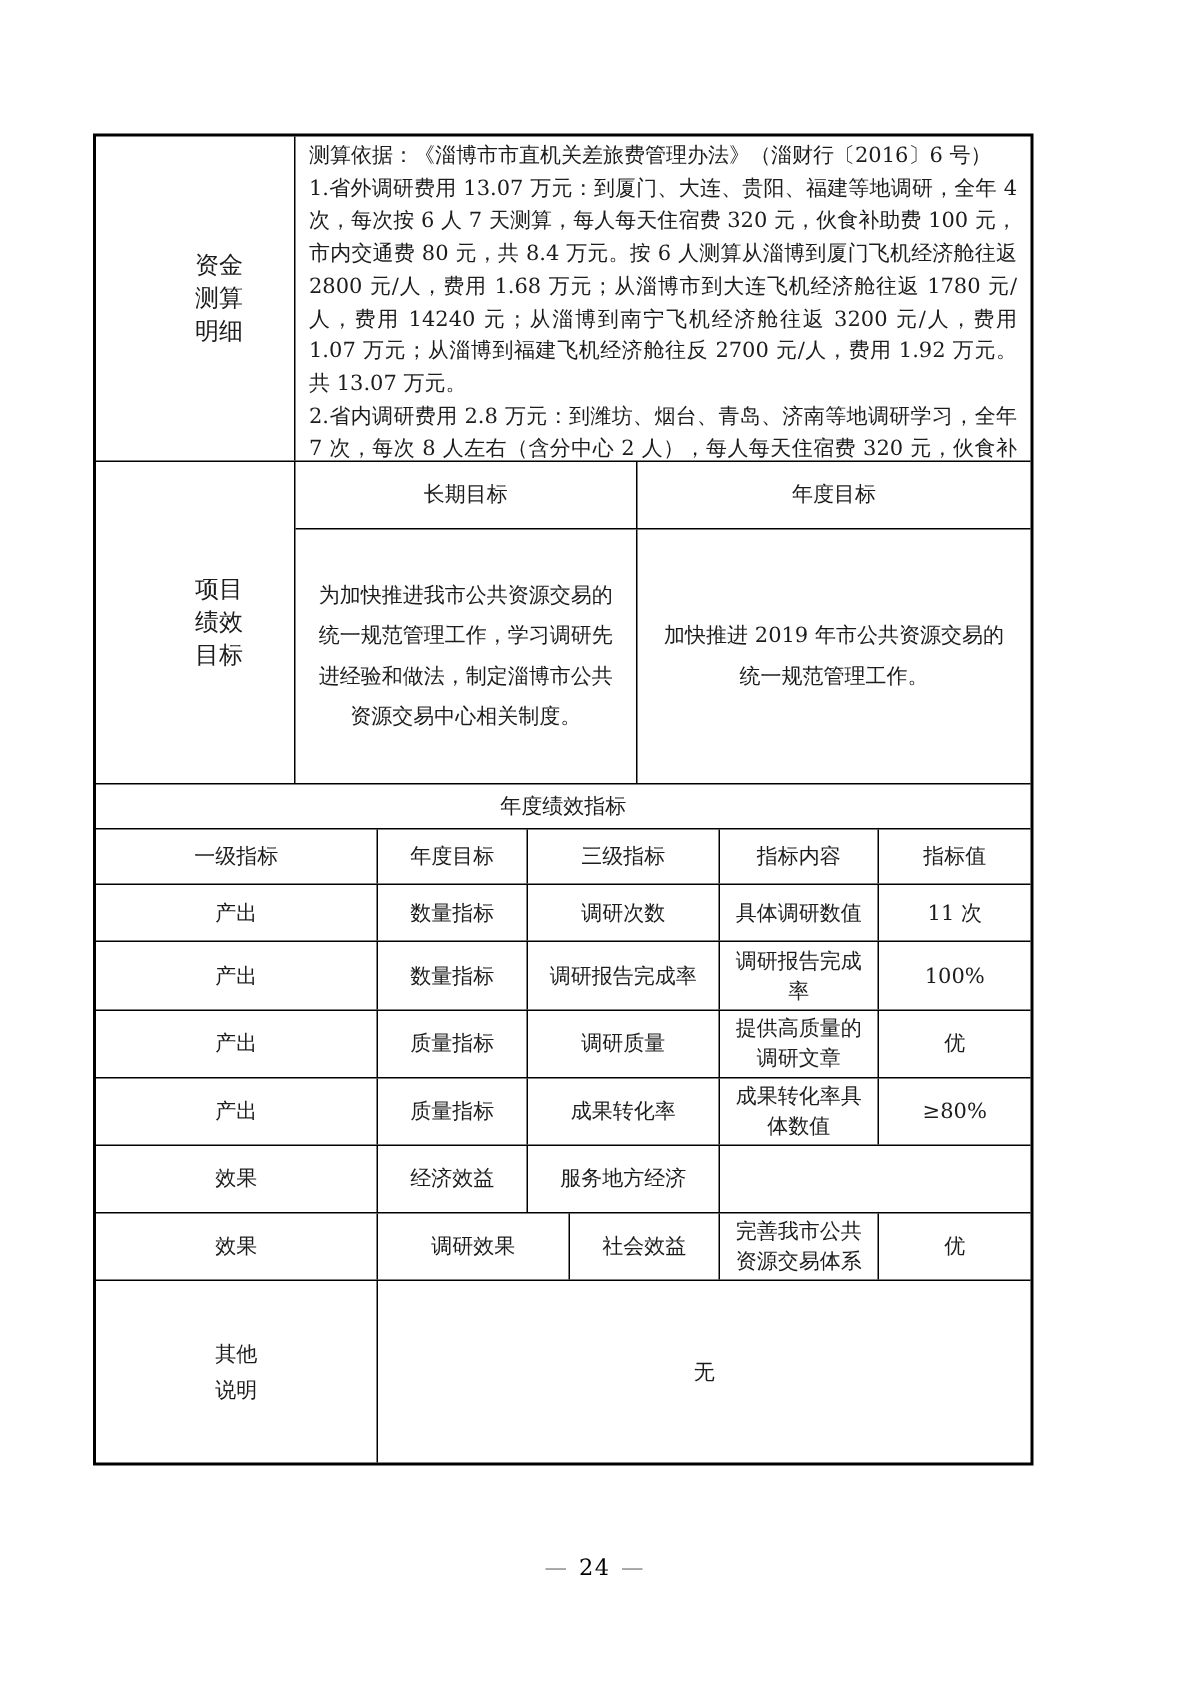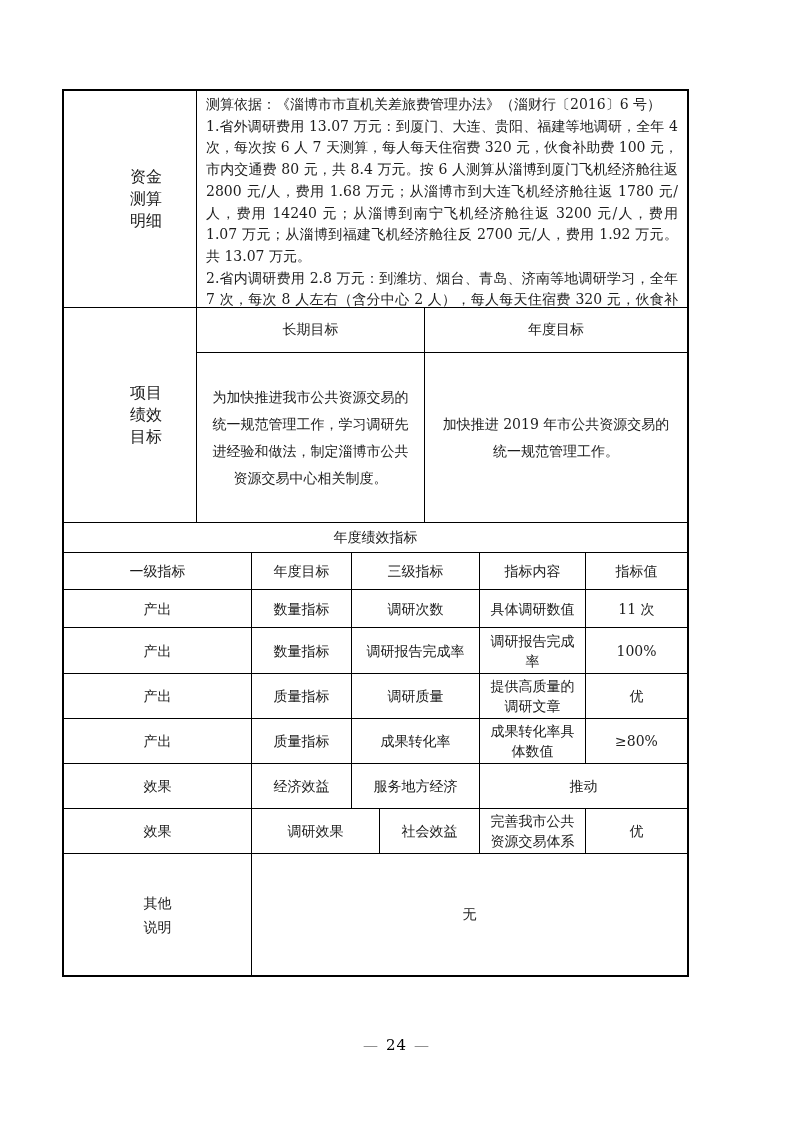--- a/index.html
+++ b/index.html
@@ -190,21 +190,20 @@
       <div class="cell c1">产出</div>
       <div class="cell c2">质量指标</div>
       <div class="cell c3">成果转化率</div>
       <div class="cell c4">成果转化率具体数值</div>
       <div class="cell c5">≥80%</div>
     </div>
     <div class="ind-row rh-4">
       <div class="cell c1">效果</div>
       <div class="cell c2">经济效益</div>
       <div class="cell c3">服务地方经济</div>
-      <div class="cell c5">推动</div>
     </div>
     <div class="ind-row rh-5">
       <div class="cell c1">效果</div>
       <div class="cell c3">调研效果</div>
       <div class="cell c2">社会效益</div>
       <div class="cell c4">完善我市公共资源交易体系</div>
       <div class="cell c5">优</div>
     </div>
 
     <div class="sec sec-other">

